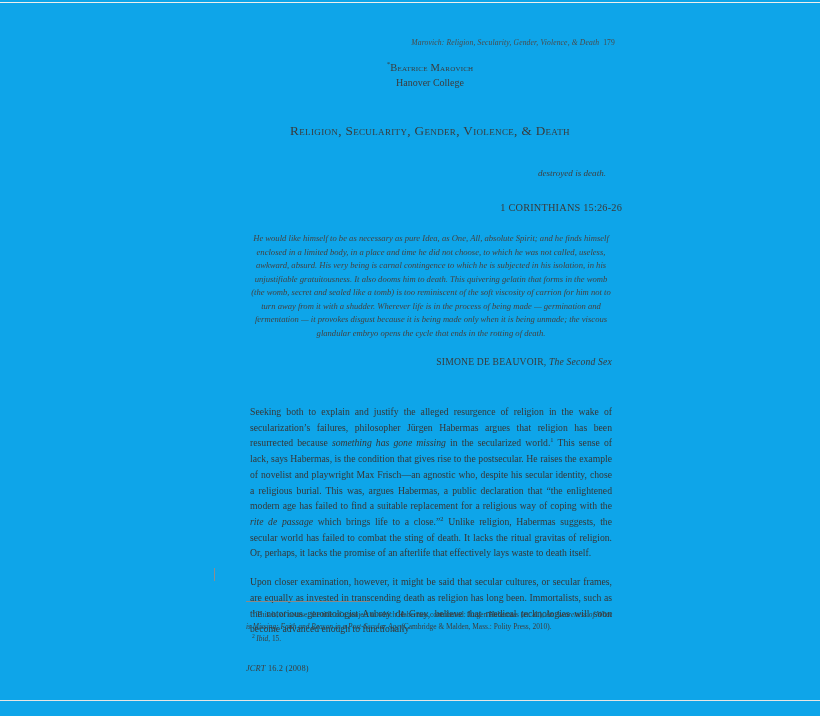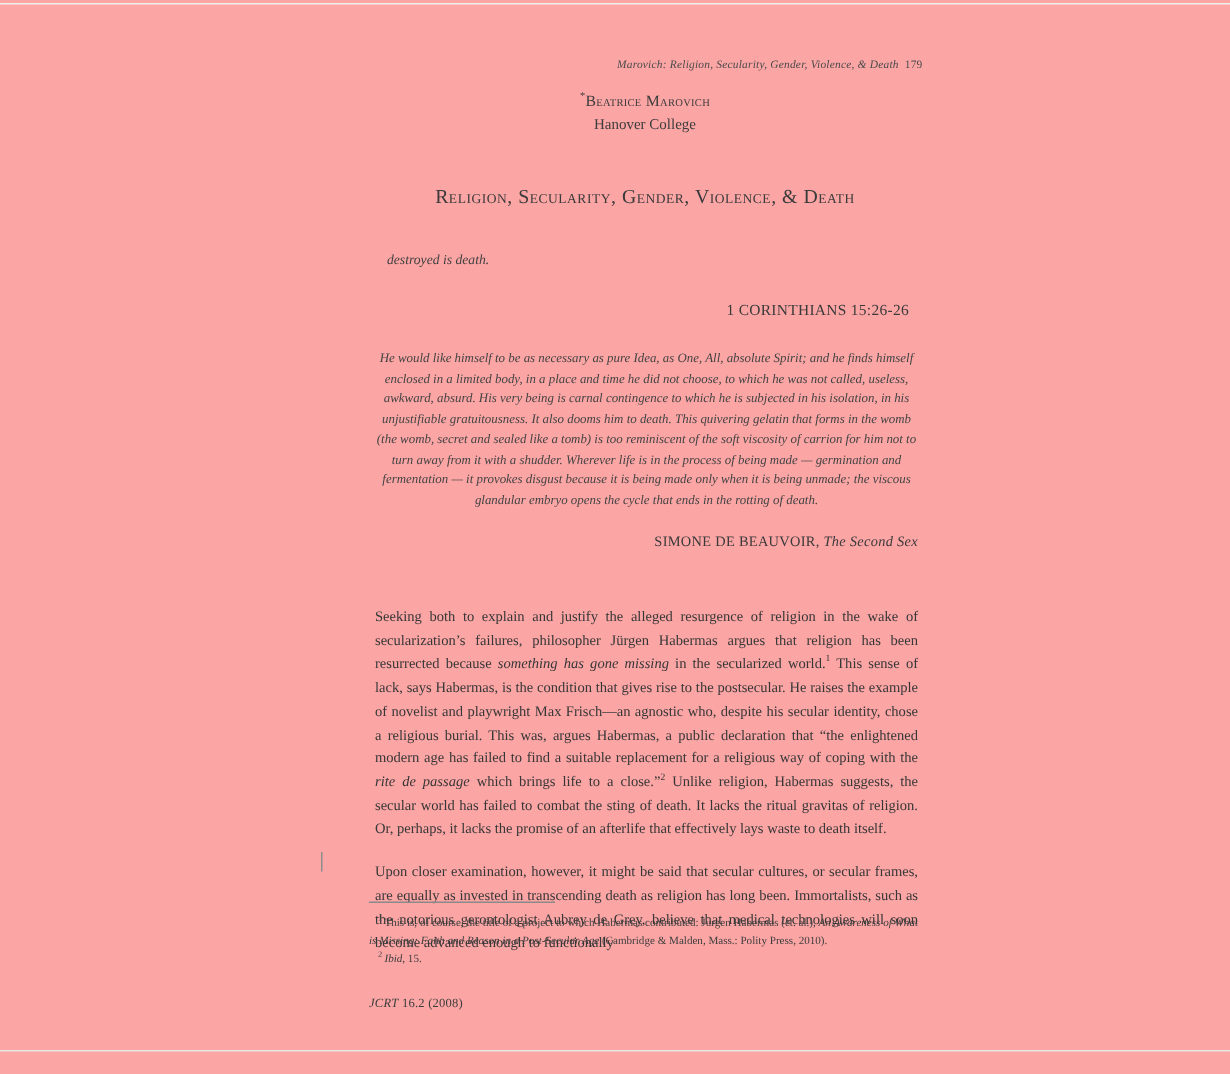--- a/index.html
+++ b/index.html
@@ -16,21 +16,21 @@
     position: relative;
     -webkit-font-smoothing: antialiased;
   }
 
   .page {
     position: absolute;
     left: 0;
     top: 0;
     width: 820px;
     height: 716px;
-    background: #fca5a5;
+    background: #0ea5e9;
   }
 
   
   .scan-edge-bottom {
     position: absolute;
     left: 0;
     right: 0;
     top: 700px;
     height: 1px;
     background: #e6e6e4;
@@ -117,24 +117,25 @@
     width: 348px;
   }
   .epi-text {
     font-style: italic;
     font-size: 9.1px;
     line-height: 1.55;
     text-align: justify;
     color: #3f3f3f;
   }
   .epi-text-right {
+    text-align: right;
   }
   .epi-attrib-one {
     position: absolute;
-    left: 258px;
+    left: 274px;
     top: 202px;
     width: 348px;
     text-align: right;
     font-size: 10.3px;
     letter-spacing: 0.2px;
     color: #3a3a3a;
   }
 
   
   .epigraph-two {

